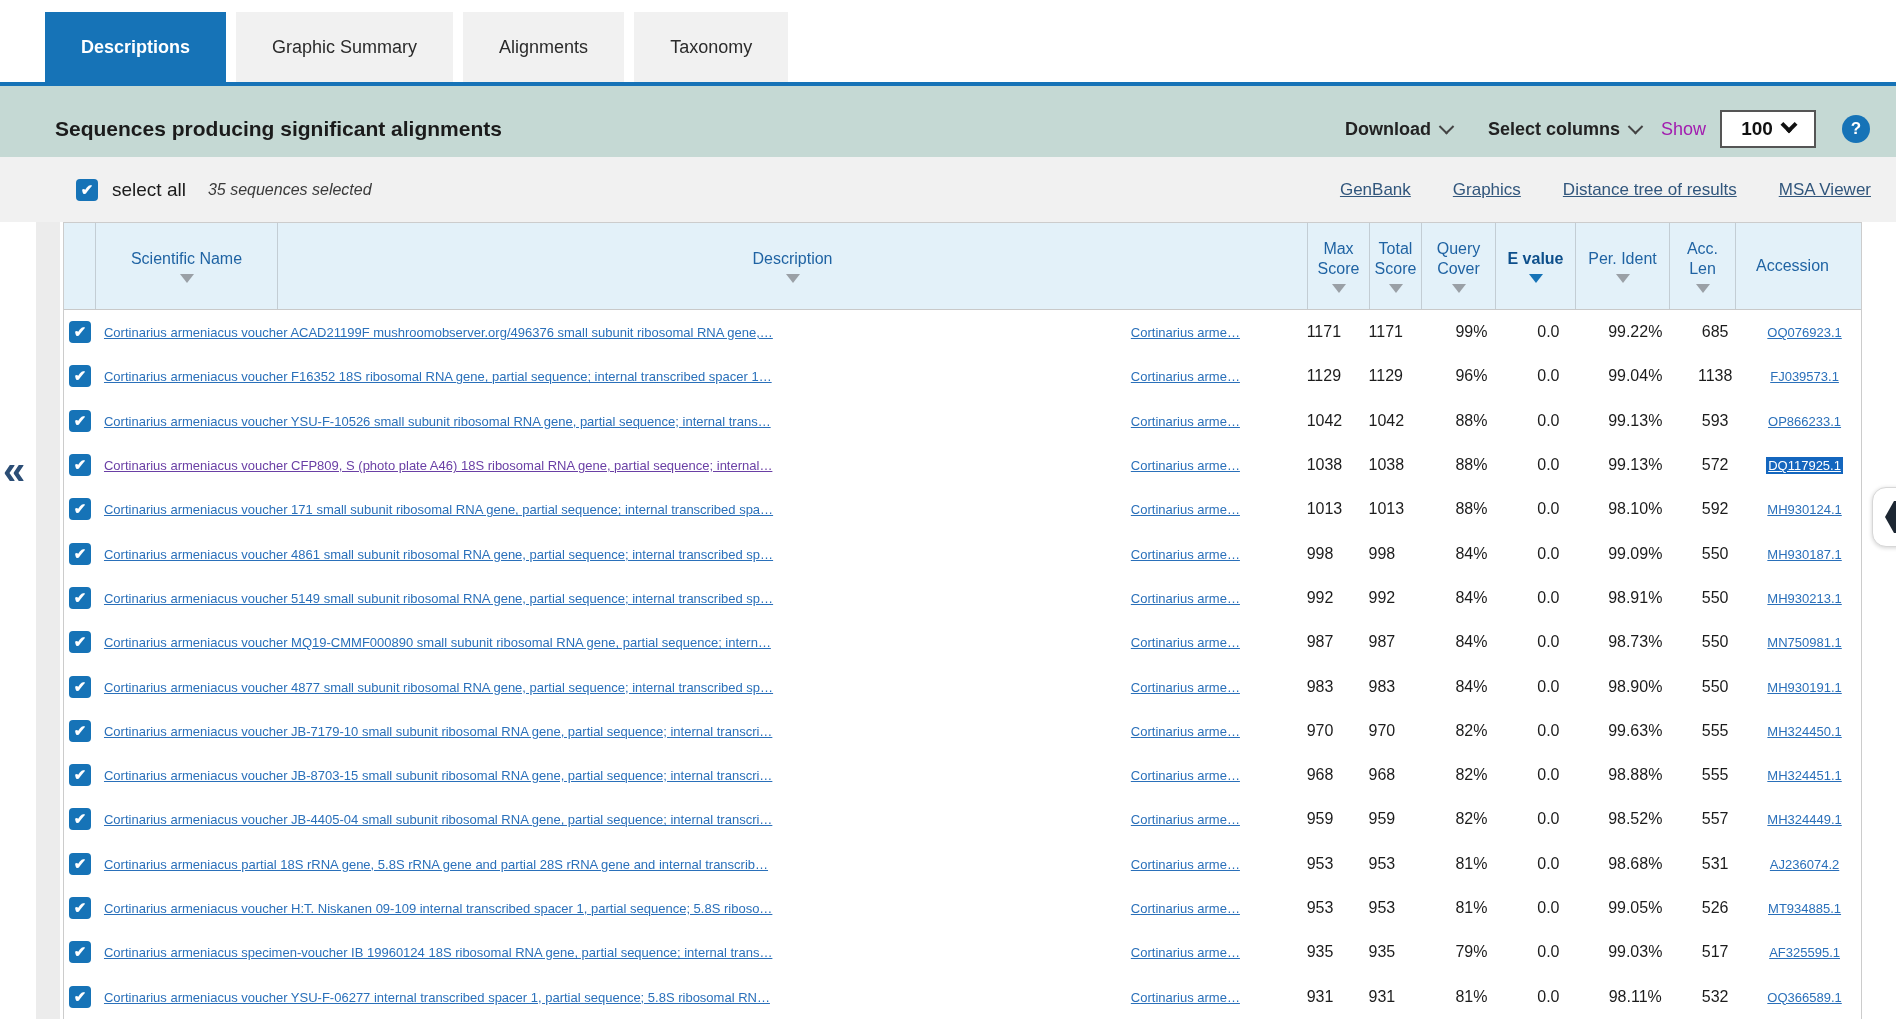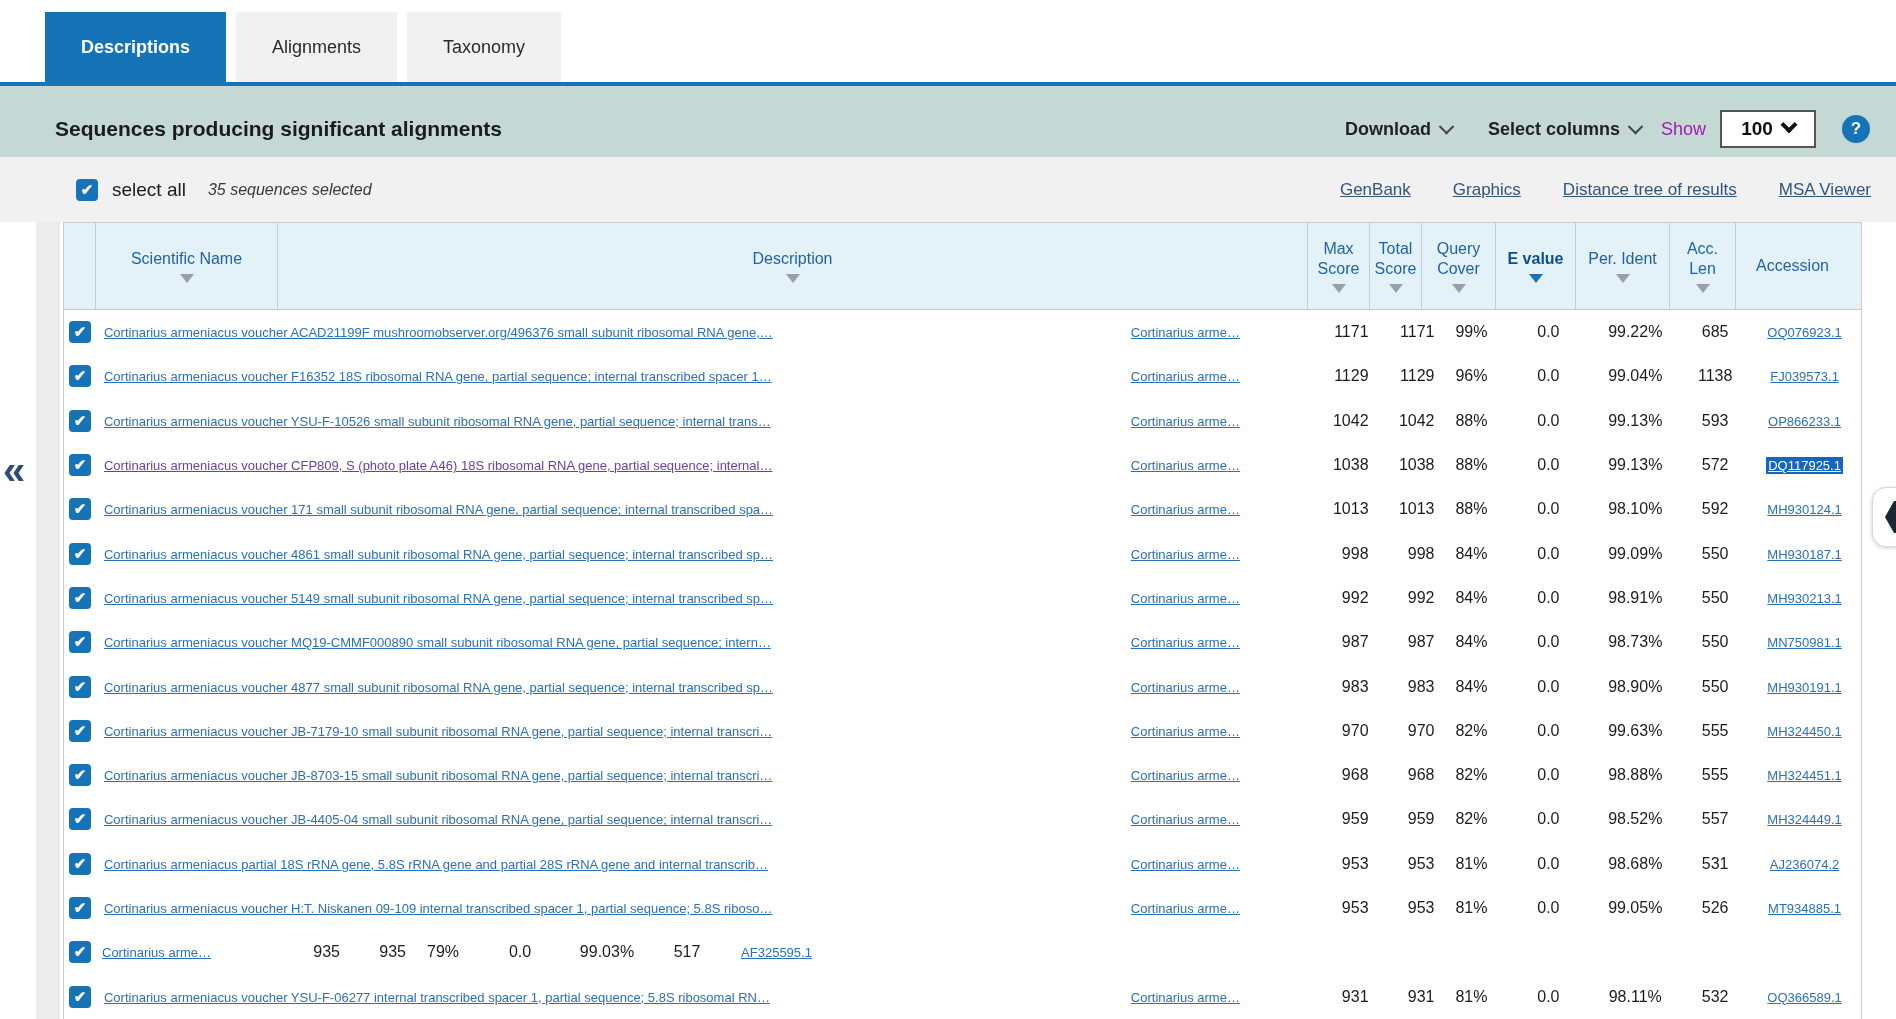--- a/index.html
+++ b/index.html
@@ -60,21 +60,21 @@
   .th.sort-active .th-label { font-weight:bold; color:#0d4f8b; }
   .tri { width:0; height:0; border-left:7px solid transparent; border-right:7px solid transparent;
     border-top:9px solid #9aa0a6; }
   .tri.active { border-top-color:#1673b7; }
   .tbody { }
   .trow { display:flex; height:44.3px; align-items:center; }
   .cell { overflow:hidden; white-space:nowrap; }
   .c-check { width:32px; display:flex; justify-content:center; }
   .c-desc  { width:1030px; padding-left:8px; }
   .c-sci   { width:182px; padding-left:6px; }
-  .c-max, .c-total { text-align:right; }
+  .c-max, .c-total { text-align:left; }
   .c-max   { width:62px; }
   .c-total { width:66px; }
   .c-query { width:74px; text-align:center; }
   .c-eval  { width:80px; text-align:center; }
   .c-per   { width:94px; text-align:center; }
   .c-len   { width:66px; text-align:center; }
   .c-acc   { width:113px; text-align:center; }
   .num { font-size:16px; color:#1c1c1c; }
   .trow a { font-size:13px; color:#2a70ba; text-decoration:underline; cursor:pointer; }
   .trow a.visited { color:#6a3fa5; }
@@ -91,20 +91,21 @@
     display:flex; align-items:center; cursor:pointer; }
   .float-widget .glyph { width:30px; height:32px; background:#1d2733; margin-left:12px;
     clip-path:polygon(30% 0,100% 0,100% 100%,30% 100%,0 50%); }
 </style>
 </head>
 <body>
 
 <div class="tabbar">
   <div class="tabs" id="tabs">
       <div class="tab active">Descriptions</div>
+      <div class="tab">Graphic Summary</div>
       <div class="tab">Alignments</div>
       <div class="tab">Taxonomy</div>
     </div>
   <div class="tab-underline"></div>
 </div>
 
 <div class="tealband">
   <div class="band-title">Sequences producing significant alignments</div>
   <div class="band-spacer"></div>
   <div class="band-ctl">
@@ -388,20 +389,21 @@
     <div class="cell c-eval num">0.0</div>
     <div class="cell c-per num">99.05%</div>
     <div class="cell c-len num">526</div>
     <div class="cell c-acc"><a>MT934885.1</a></div>
   </div>
 
   <div class="trow">
     <div class="cell c-check">
           <span class="cb">✔</span>
         </div>
+    <div class="cell c-desc"><a>Cortinarius armeniacus specimen-voucher IB 19960124 18S ribosomal RNA gene, partial sequence; internal trans…</a></div>
     <div class="cell c-sci"><a>Cortinarius arme…</a></div>
     <div class="cell c-max num">935</div>
     <div class="cell c-total num">935</div>
     <div class="cell c-query num">79%</div>
     <div class="cell c-eval num">0.0</div>
     <div class="cell c-per num">99.03%</div>
     <div class="cell c-len num">517</div>
     <div class="cell c-acc"><a>AF325595.1</a></div>
   </div>
 

